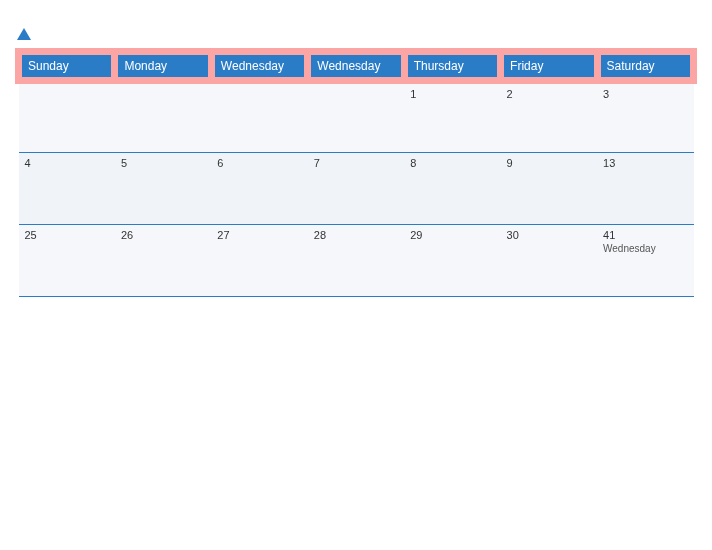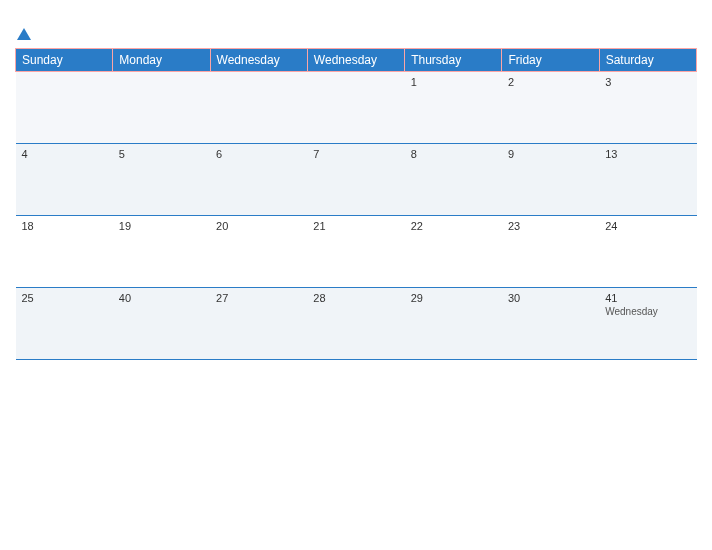--- a/index.html
+++ b/index.html
@@ -62,21 +62,21 @@
       width: 100%;
       border-collapse: collapse;
     }
     .calendar-grid th {
       background-color: #2a7cc7;
       color: #fff;
       font-size: 12px;
       font-weight: normal;
       text-align: left;
       padding: 4px 6px;
-      border: 1px solid #fca5a5;
+      border: 7px solid #fca5a5;
     }
     .calendar-grid td {
       width: calc(100% / 7);
       vertical-align: top;
       border-bottom: 1.5px solid #2a7cc7;
       border-right: none;
       border-left: none;
       border-top: none;
       padding: 4px 6px 4px 6px;
       height: 72px;
@@ -164,49 +164,26 @@
           <td>
             <span class="day-num">8</span>
           </td>
           <td>
             <span class="day-num">9</span>
           </td>
           <td>
             <span class="day-num">13</span>
           </td>
         </tr>
-        <tr class="row-4">
-          <td>
-            <span class="day-num">18</span>
-          </td>
-          <td>
-            <span class="day-num">19</span>
-          </td>
-          <td>
-            <span class="day-num">20</span>
-          </td>
-          <td>
-            <span class="day-num">21</span>
-          </td>
-          <td>
-            <span class="day-num">22</span>
-          </td>
-          <td>
-            <span class="day-num">23</span>
-          </td>
-          <td>
-            <span class="day-num">24</span>
-          </td>
-        </tr>
         <tr class="row-5">
           <td>
             <span class="day-num">25</span>
           </td>
           <td>
-            <span class="day-num">40</span>
+            <span class="day-num">26</span>
           </td>
           <td>
             <span class="day-num">27</span>
           </td>
           <td>
             <span class="day-num">28</span>
           </td>
           <td>
             <span class="day-num">29</span>
           </td>

